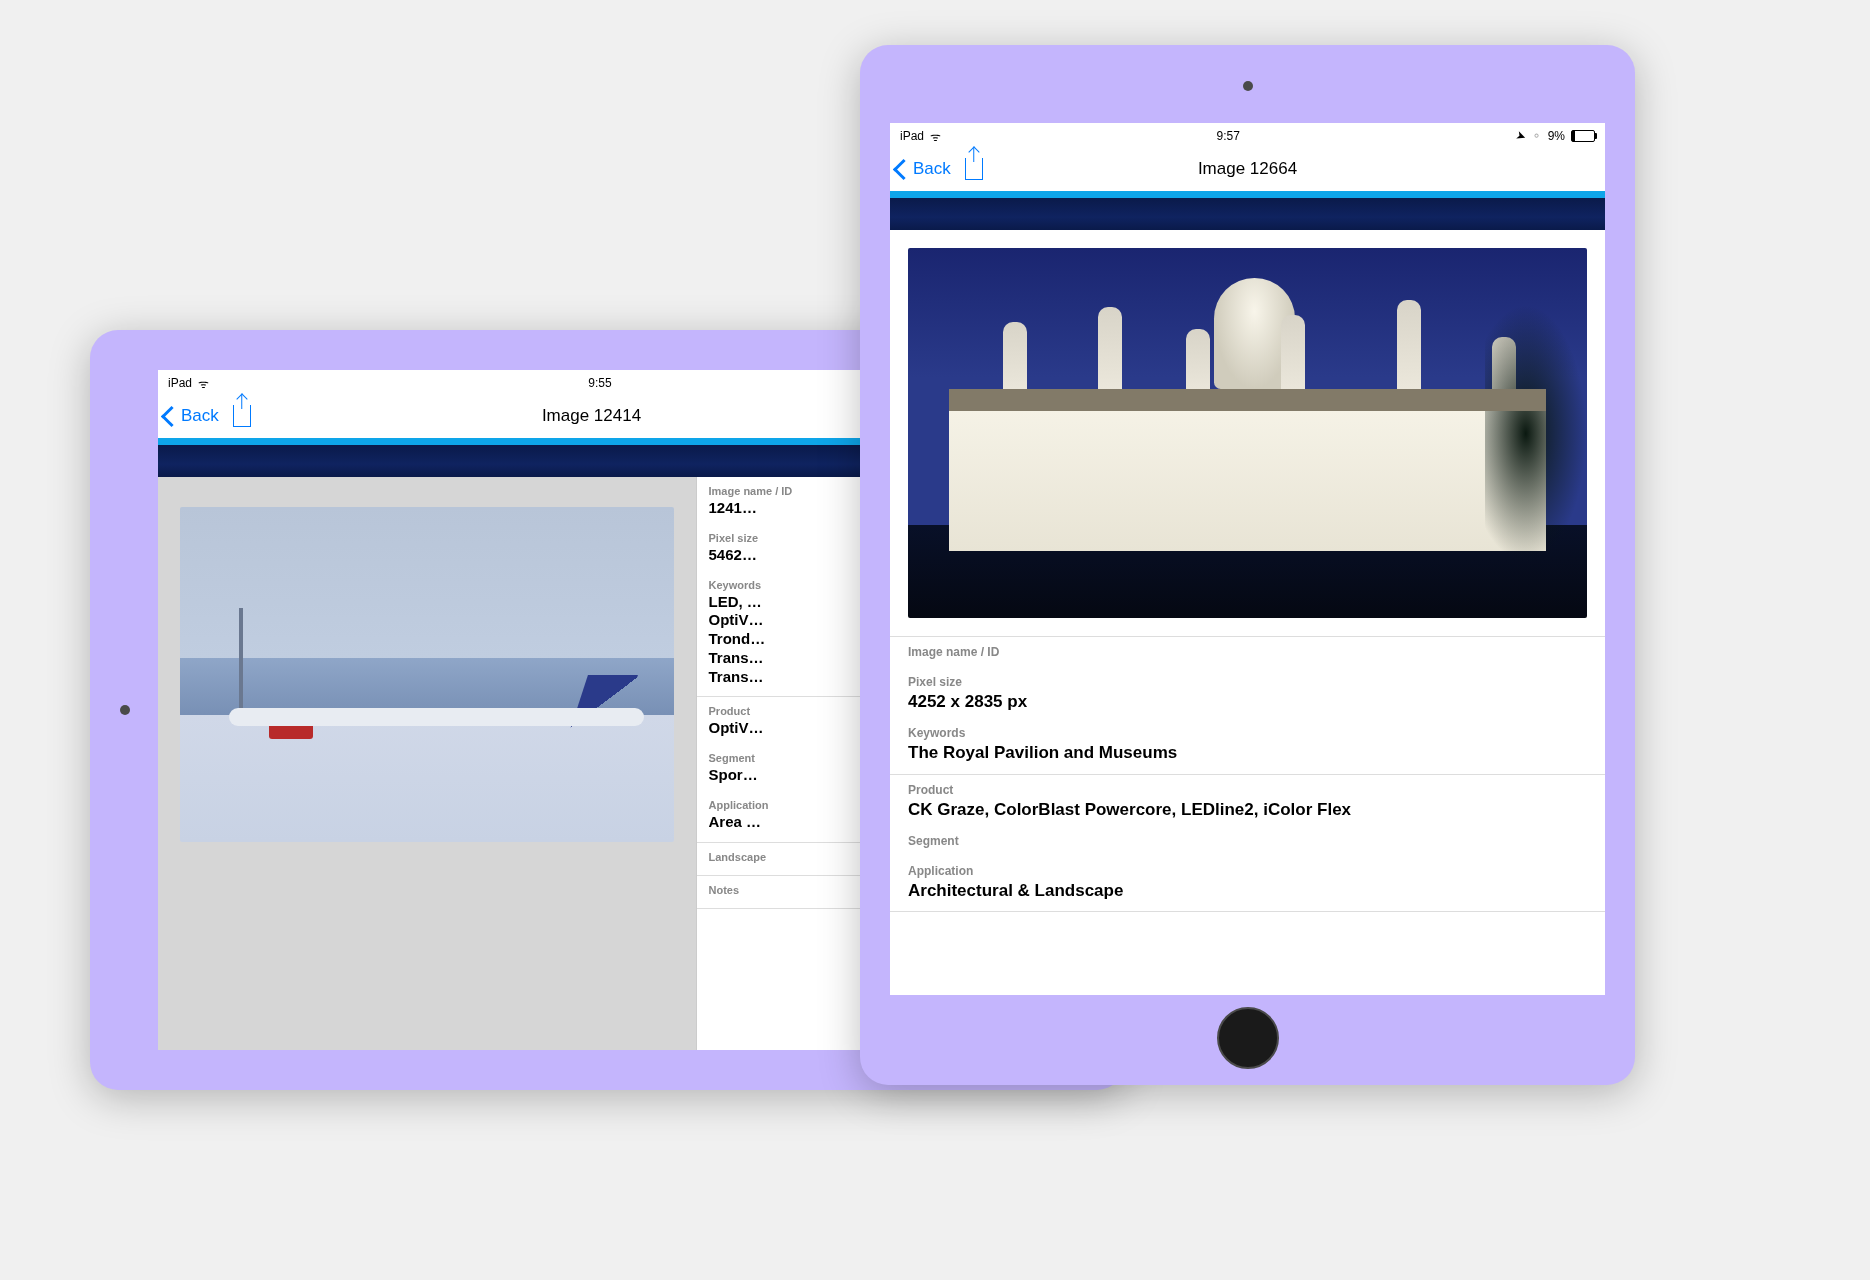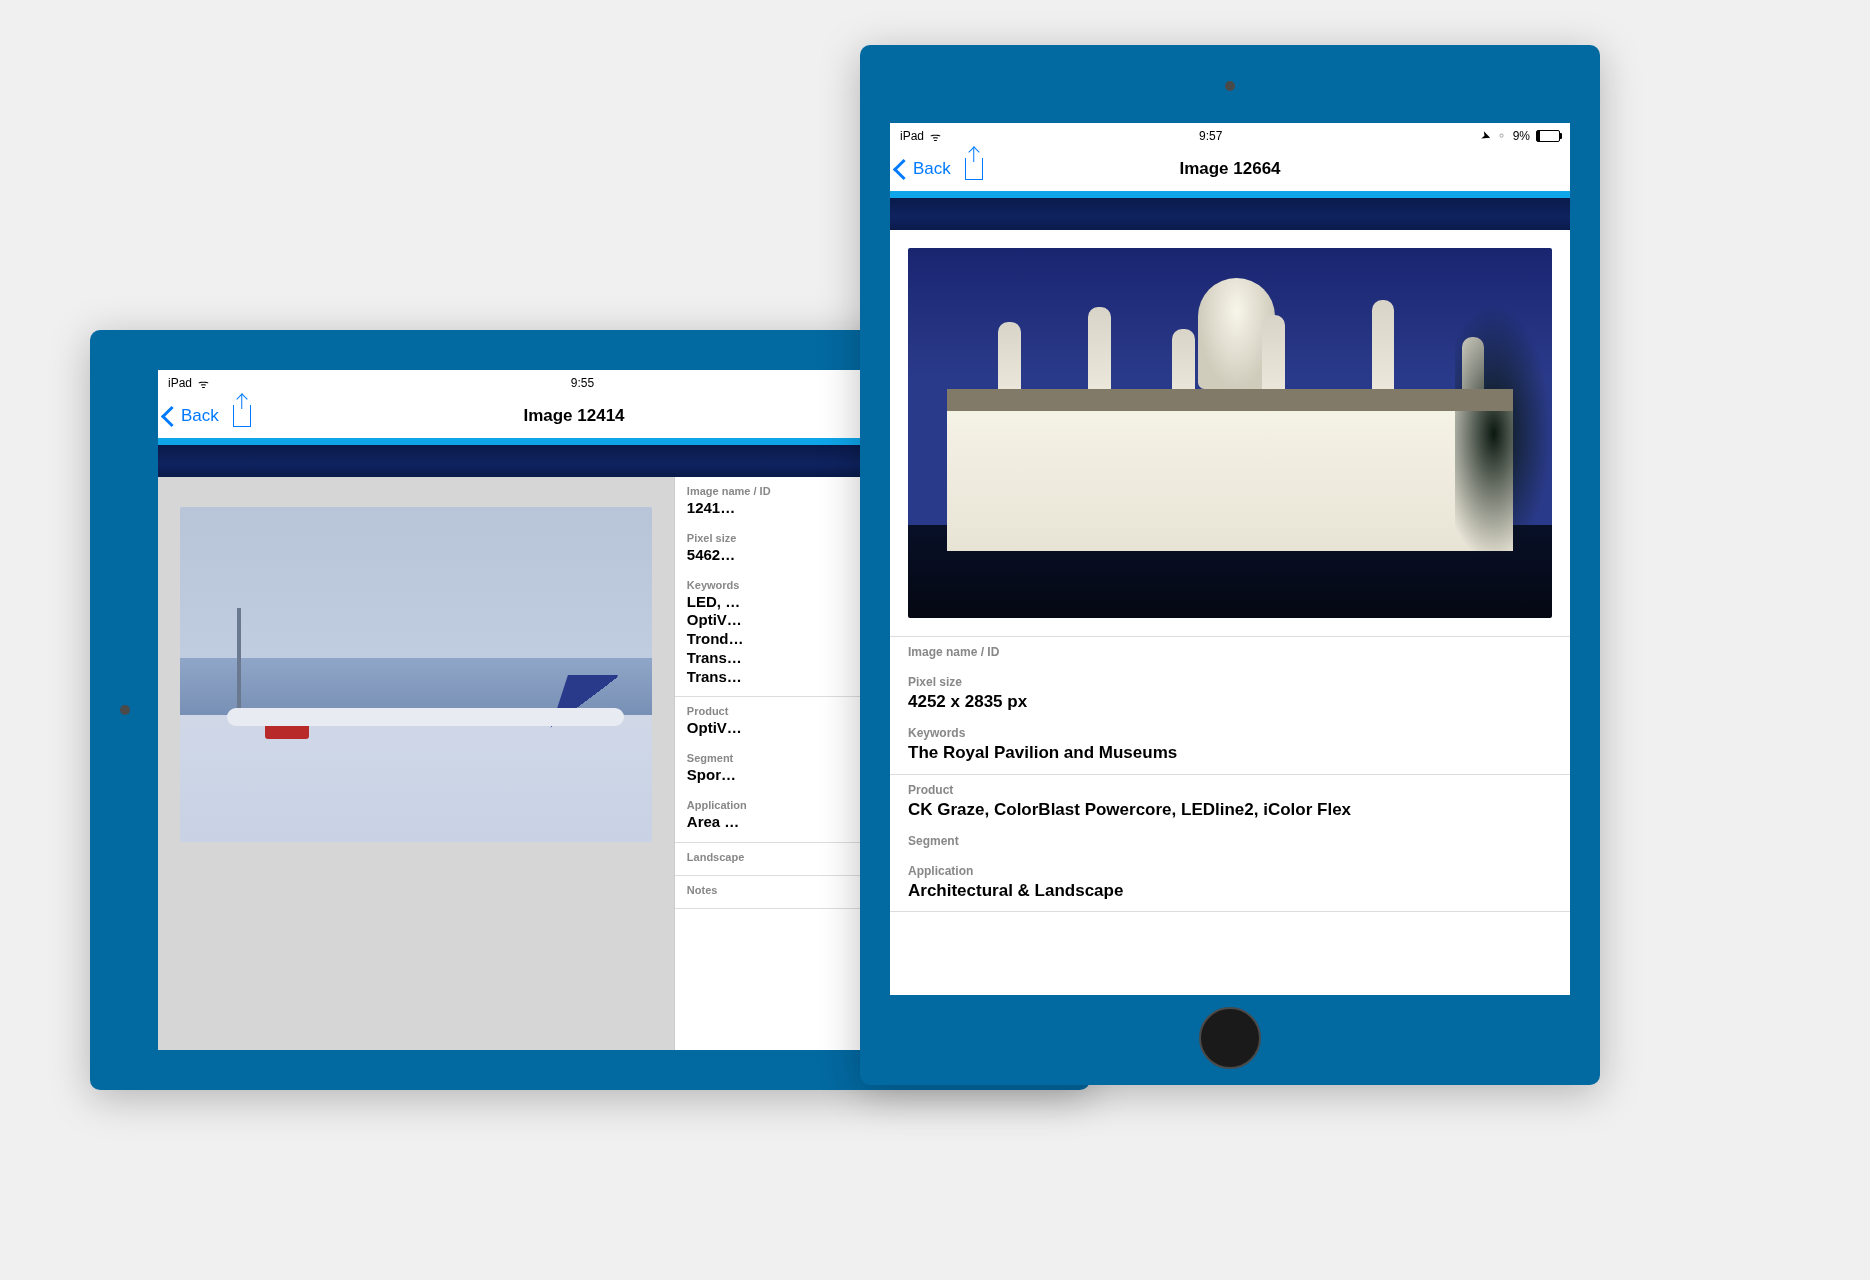--- a/index.html
+++ b/index.html
@@ -9,23 +9,24 @@
     height: 1280px;
     background: #f0f0f0;
     font-family: -apple-system, "Helvetica Neue", Helvetica, Arial, sans-serif;
     overflow: hidden;
     position: relative;
   }
 
   
   .ipad {
     position: absolute;
-    background: #0369a1;
-    border-radius: 10px;
+    background: #c4b5fd;
+    border-radius: 28px;
     box-shadow: 0 8px 40px rgba(0,0,0,0.25);
+    padding-left: 35px;
   }
   .ipad-landscape {
     left: 90px;
     top: 330px;
     width: 1000px;
     height: 760px;
     z-index: 1;
   }
   .ipad-portrait {
     left: 860px;
@@ -149,21 +150,21 @@
   }
   .share-icon::after {
     content: "";
     position: absolute;
     left: 50%; top: -10px;
     width: 7px; height: 7px;
     border-top: 1.5px solid #007aff;
     border-left: 1.5px solid #007aff;
     transform: translateX(-50%) rotate(45deg);
   }
-  .nav-title { font-weight: 700; font-size: 17px; }
+  .nav-title { font-weight: 400; font-size: 17px; }
 
   
   .blue-banner {
     height: 32px;
     background: linear-gradient(180deg, #0a1a4a 0%, #0f2360 60%, #0a1a4a 100%);
   }
 
   
   .image-area {
     padding: 18px;

